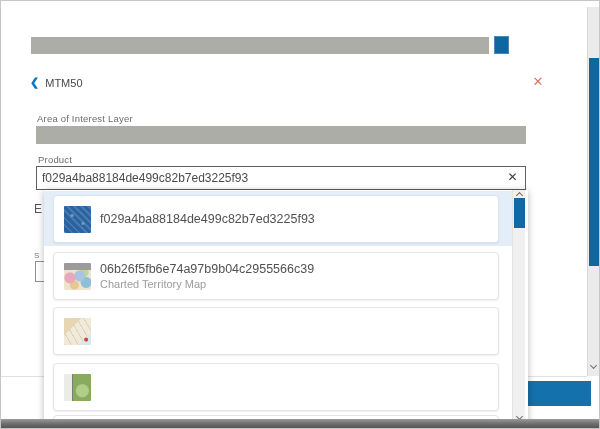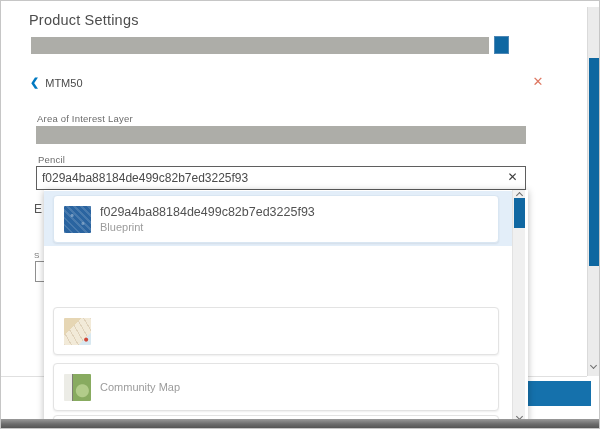--- a/index.html
+++ b/index.html
@@ -152,34 +152,33 @@
   .bottom-strip {
     position:absolute; left:0; top:418px; width:600px; height:11px; z-index:30;
     background:linear-gradient(180deg, #9a9a9a 0%, #6d6d6d 45%, #4a4a4a 100%);
   }
 </style>
 </head>
 <body>
 
 <div class="screen">
 
-  <div class="page-title">Product Settings</div>
   <div class="header-bar"></div>
   <div class="header-accent"></div>
 
   <div class="back-row">
     <span class="back-chevron">❮</span>
     <span class="back-label">MTM50</span>
   </div>
   <div class="close-x">✕</div>
 
   <div class="field-label aoi-label">Area of Interest Layer</div>
   <div class="aoi-bar"></div>
 
-  <div class="field-label basemap-label">Pencil</div>
+  <div class="field-label basemap-label">Product</div>
   <div class="basemap-input-wrap">
     <input class="basemap-input" type="text" value="f029a4ba88184de499c82b7ed3225f93" style="">
     <div class="clear-x">✕</div>
   </div>
 
   <div class="frag-e">E</div>
   <div class="frag-s">S</div>
   <div class="frag-checkbox"></div>
 
   <div class="footer-divider"></div>
@@ -190,35 +189,40 @@
     <span class="chev down arrow-down"></span>
   </div>
 
   <div class="dropdown">
     <div class="dd-selected-band"></div>
 
     <div class="dd-item sel i0">
       <div class="dd-thumb thumb-blueprint"></div>
       <div class="dd-texts">
         <span class="dd-id">f029a4ba88184de499c82b7ed3225f93</span>
-        <span class="dd-name">Blueprint</span>
-      </div>
-    </div>
-
+      </div>
+    </div>
+
+    <div class="dd-item i1">
+      <div class="dd-thumb thumb-charted"></div>
+      <div class="dd-texts">
+        <span class="dd-id">06b26f5fb6e74a97b9b04c2955566c39</span>
+        <span class="dd-name">Charted Territory Map</span>
+      </div>
+    </div>
 
     <div class="dd-item i2">
       <div class="dd-thumb thumb-pencil"></div>
       <div class="dd-texts">
       </div>
     </div>
 
     <div class="dd-item i3">
       <div class="dd-thumb thumb-community"></div>
       <div class="dd-texts">
-        <span class="dd-name">Community Map</span>
       </div>
     </div>
 
     <div class="dd-item i4"></div>
 
     <div class="dd-scrollbar">
       <span class="chev up arrow-up"></span>
       <div class="thumb"></div>
       <span class="chev down arrow-down"></span>
     </div>

